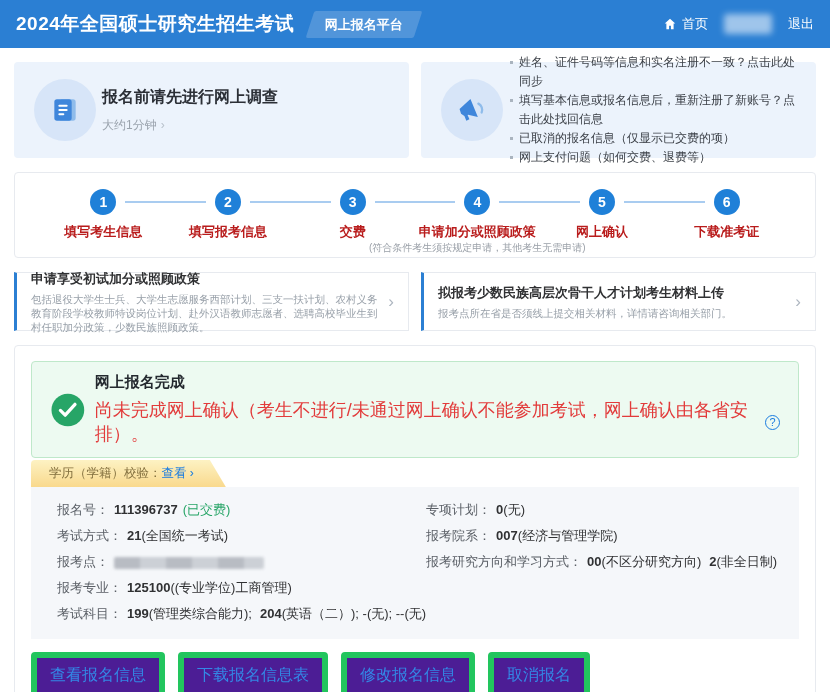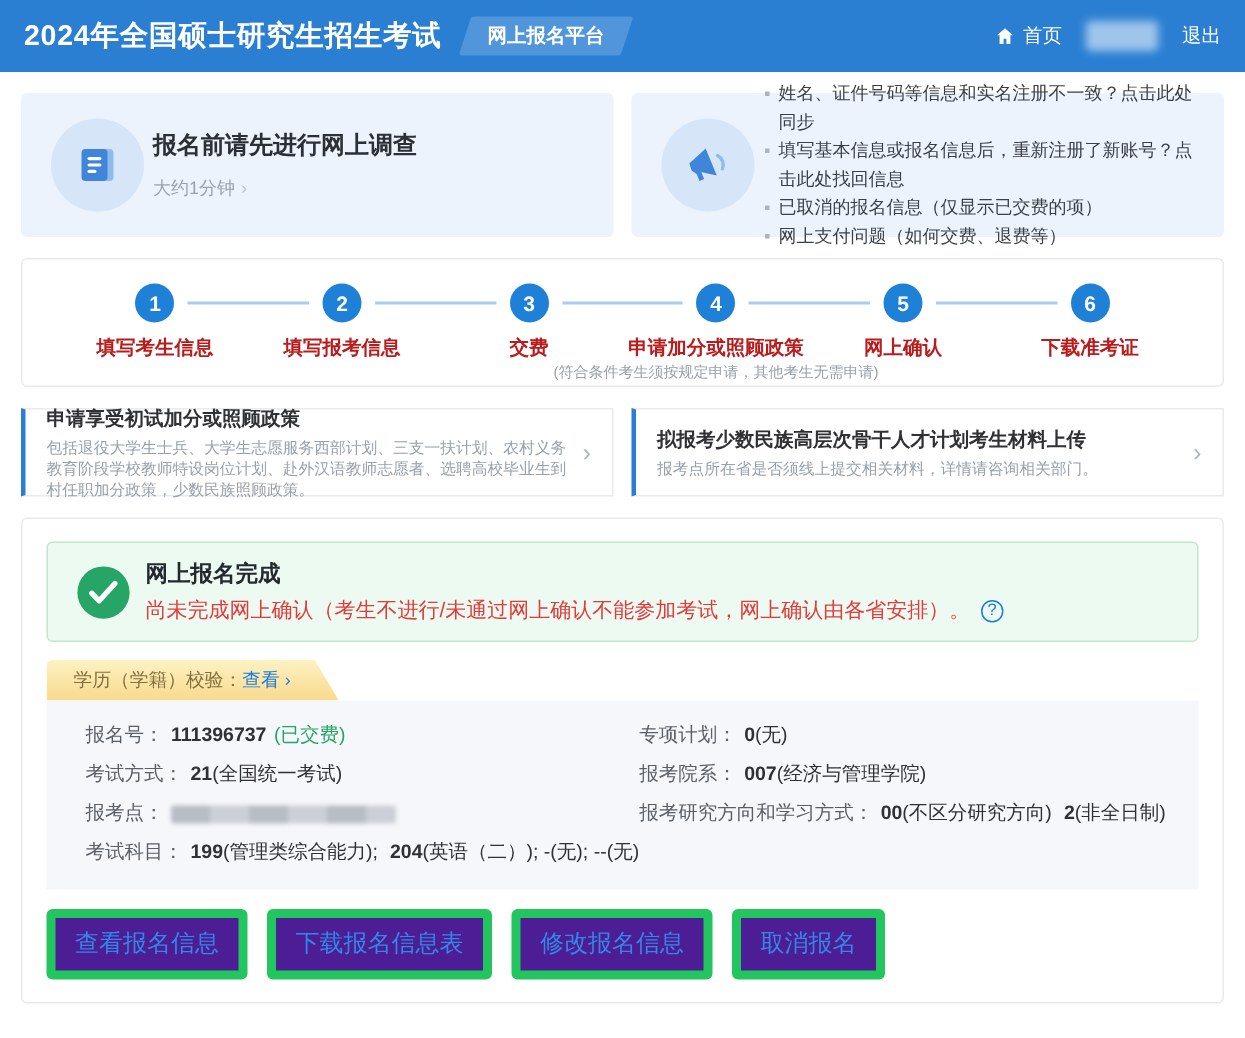--- a/index.html
+++ b/index.html
@@ -46,25 +46,25 @@
   .policy-text { flex:1; min-width:0; }
   .policy-title { font-size:13px; font-weight:bold; color:#303133; margin-bottom:4px; }
   .policy-desc { font-size:10.5px; color:#98a0a9; line-height:14px; }
   .chevron { color:#aeb6c0; font-size:17px; flex-shrink:0; }
   .chevron::after { content:'›'; }
 
   
   .reg-card { background:#fff; border:1px solid #e7eaef; border-radius:4px; padding:15px 16px; margin-bottom:14px; }
   .status-banner { background:#edfaf1; border:1px solid #bfe8ca; border-radius:4px; padding:11px 18px; display:flex; align-items:center; gap:9px; }
   .status-title { font-size:15px; font-weight:bold; color:#24292f; margin-bottom:6px; }
-  .status-warning { font-size:14px; color:#e23b3b; display:flex; align-items:center; gap:7px; }
+  .status-warning { font-size:18px; color:#e23b3b; display:flex; align-items:center; gap:7px; }
   .q-icon { display:inline-block; width:15px; height:15px; border:1px solid #1a7ce0; border-radius:50%; color:#1a7ce0; font-size:11px; line-height:13px; text-align:center; cursor:pointer; flex-shrink:0; }
   .q-icon::after { content:'?'; }
 
-  .verify-tab { display:inline-block; margin-top:12px; background:linear-gradient(180deg,#fdf2c3,#f9d98d); padding:5px 32px 5px 18px; clip-path:polygon(0 0, calc(100% - 16px) 0, 100% 100%, 0 100%); border-radius:4px 0 0 0; font-size:12.5px; color:#83703f; }
+  .verify-tab { display:inline-block; margin-top:2px; background:linear-gradient(180deg,#fdf2c3,#f9d98d); padding:5px 32px 5px 18px; clip-path:polygon(0 0, calc(100% - 16px) 0, 100% 100%, 0 100%); border-radius:4px 0 0 0; font-size:12.5px; color:#83703f; }
   .verify-link { color:#1a7ce0; cursor:pointer; }
   .verify-link::after { content:' ›'; font-size:12px; }
 
   .details { background:#f5f7fa; padding:10px 26px 12px; display:flex; }
   .col-left { flex:1.08; }
   .col-right { flex:0.92; }
   .field-row { line-height:26px; font-size:13px; white-space:nowrap; }
   .f-label { color:#5b6067; margin-right:5px; }
   .f-num  { font-weight:bold; color:#303133; }
   .f-rest { color:#303133; }
@@ -202,20 +202,23 @@
         <div class="field-row">
           <span class="f-label">报名号：</span><span class="f-num">111396737</span><span class="f-extra">(已交费)</span>
         </div>
         <div class="field-row">
           <span class="f-label">考试方式：</span><span class="f-num">21</span><span class="f-rest">(全国统一考试)</span>
         </div>
         <div class="field-row">
           <span class="f-label">报考点：</span><span class="redacted"></span>
         </div>
         <div class="field-row">
+          <span class="f-label">报考专业：</span><span class="f-num">125100</span><span class="f-rest">((专业学位)工商管理)</span>
+        </div>
+        <div class="field-row">
           <span class="f-label">考试科目：</span><span class="f-num">199</span><span class="f-rest">(管理类综合能力);</span><span class="f-num2">204</span><span class="f-rest">(英语（二）);  -(无);  --(无)</span>
         </div>
       </div>
       <div class="col-right">
         <div class="field-row">
           <span class="f-label">专项计划：</span><span class="f-num">0</span><span class="f-rest">(无)</span>
         </div>
         <div class="field-row">
           <span class="f-label">报考院系：</span><span class="f-num">007</span><span class="f-rest">(经济与管理学院)</span>
         </div>

